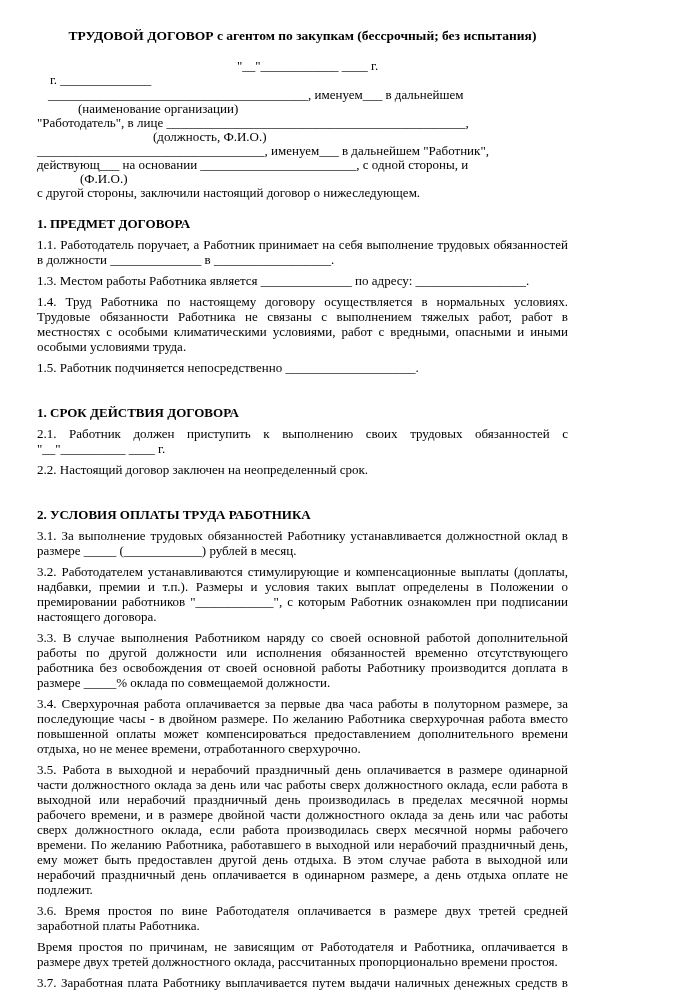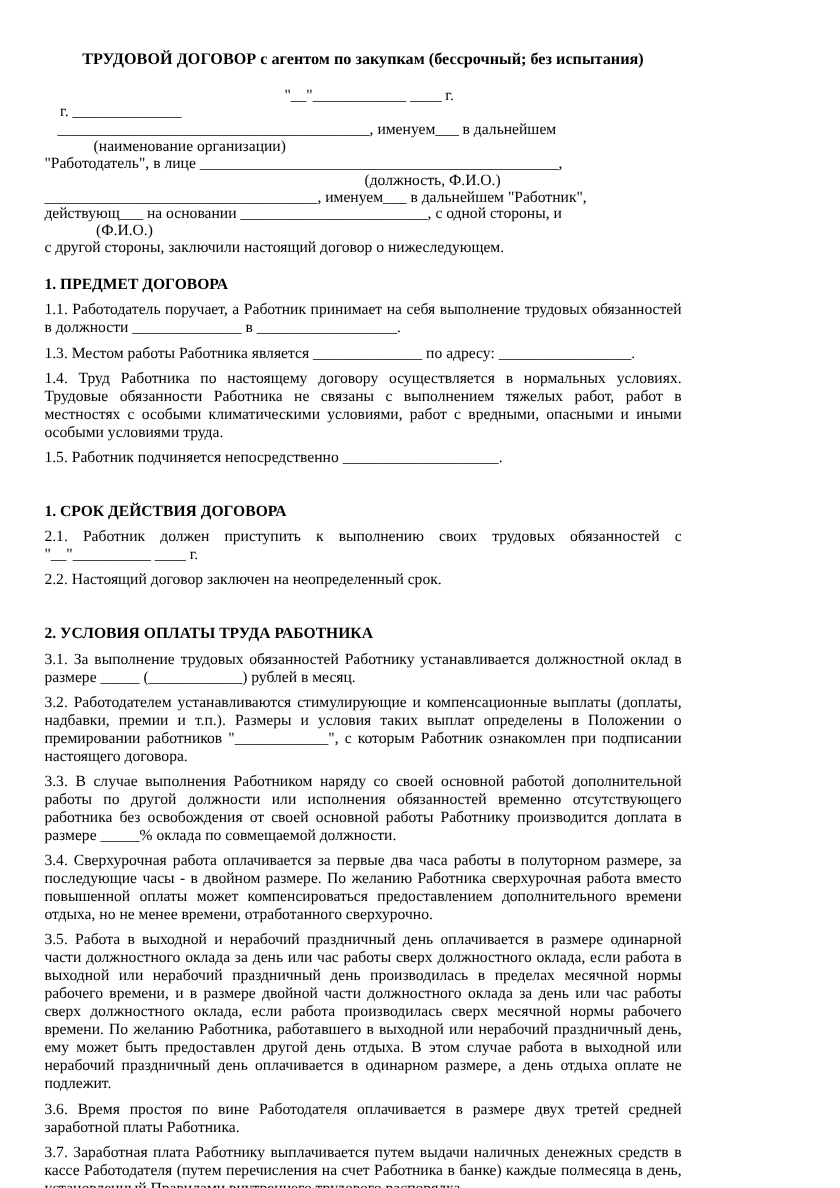--- a/index.html
+++ b/index.html
@@ -12,21 +12,21 @@
     height: 990px;
     overflow: hidden;
     font-family: "Liberation Serif", "DejaVu Serif", serif;
     font-size: 13px;
     color: #000000;
   }
   .page {
     box-sizing: border-box;
     width: 608px;
     height: 990px;
-    padding: 41px 40px 10px 37px;
+    padding: 28px 40px 10px 37px;
     background: #ffffff;
   }
   .doc-title {
     text-align: center;
     font-weight: bold;
     font-size: 13.5px;
     line-height: 16px;
     margin-bottom: 0;
   }
   .city-date-line {
@@ -43,21 +43,21 @@
   }
   .intro {
     margin-top: 15px;
   }
   .intro-line {
     line-height: 14px;
     white-space: pre;
   }
   .indent-org    { padding-left: 11px; }
   .caption-org   { padding-left: 41px; }
-  .caption-pos   { padding-left: 116px; text-align: center; }
+  .caption-pos   { padding-left: 116px; }
   .caption-fio   { padding-left: 43px; }
   .section { margin-top: 30px; }
   .section.first { margin-top: 16px; }
   .section-heading {
     font-weight: bold;
     line-height: 15px;
     margin: 0;
   }
   .para {
     margin: 6px 0 0 0;
@@ -103,17 +103,18 @@
   </div>
 
   <div class="section">
     <div class="section-heading">2. УСЛОВИЯ ОПЛАТЫ ТРУДА РАБОТНИКА</div>
     <div class="para">3.1. За выполнение трудовых обязанностей Работнику устанавливается должностной оклад в размере _____ (____________) рублей в месяц.</div>
     <div class="para">3.2. Работодателем устанавливаются стимулирующие и компенсационные выплаты (доплаты, надбавки, премии и т.п.). Размеры и условия таких выплат определены в Положении о премировании работников "____________", с которым Работник ознакомлен при подписании настоящего договора.</div>
     <div class="para">3.3. В случае выполнения Работником наряду со своей основной работой дополнительной работы по другой должности или исполнения обязанностей временно отсутствующего работника без освобождения от своей основной работы Работнику производится доплата в размере _____% оклада по совмещаемой должности.</div>
     <div class="para">3.4. Сверхурочная работа оплачивается за первые два часа работы в полуторном размере, за последующие часы - в двойном размере. По желанию Работника сверхурочная работа вместо повышенной оплаты может компенсироваться предоставлением дополнительного времени отдыха, но не менее времени, отработанного сверхурочно.</div>
     <div class="para">3.5. Работа в выходной и нерабочий праздничный день оплачивается в размере одинарной части должностного оклада за день или час работы сверх должностного оклада, если работа в выходной или нерабочий праздничный день производилась в пределах месячной нормы рабочего времени, и в размере двойной части должностного оклада за день или час работы сверх должностного оклада, если работа производилась сверх месячной нормы рабочего времени. По желанию Работника, работавшего в выходной или нерабочий праздничный день, ему может быть предоставлен другой день отдыха. В этом случае работа в выходной или нерабочий праздничный день оплачивается в одинарном размере, а день отдыха оплате не подлежит.</div>
     <div class="para">3.6. Время простоя по вине Работодателя оплачивается в размере двух третей средней заработной платы Работника.</div>
+    <div class="para">Время простоя по причинам, не зависящим от Работодателя и Работника, оплачивается в размере двух третей должностного оклада, рассчитанных пропорционально времени простоя.</div>
     <div class="para">3.7. Заработная плата Работнику выплачивается путем выдачи наличных денежных средств в кассе Работодателя (путем перечисления на счет Работника в банке) каждые полмесяца в день, установленный Правилами внутреннего трудового распорядка.</div>
 
   </div>
 
 </div>
 
 </body></html>

